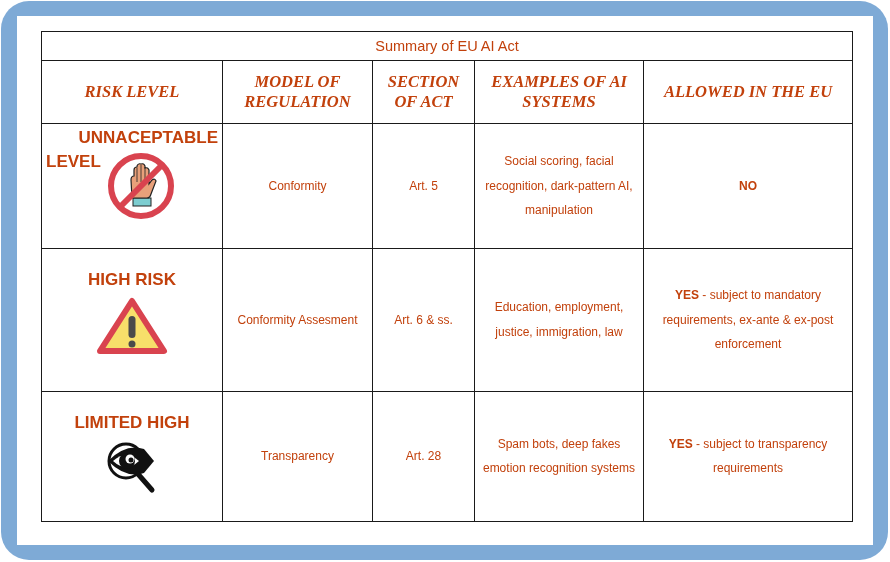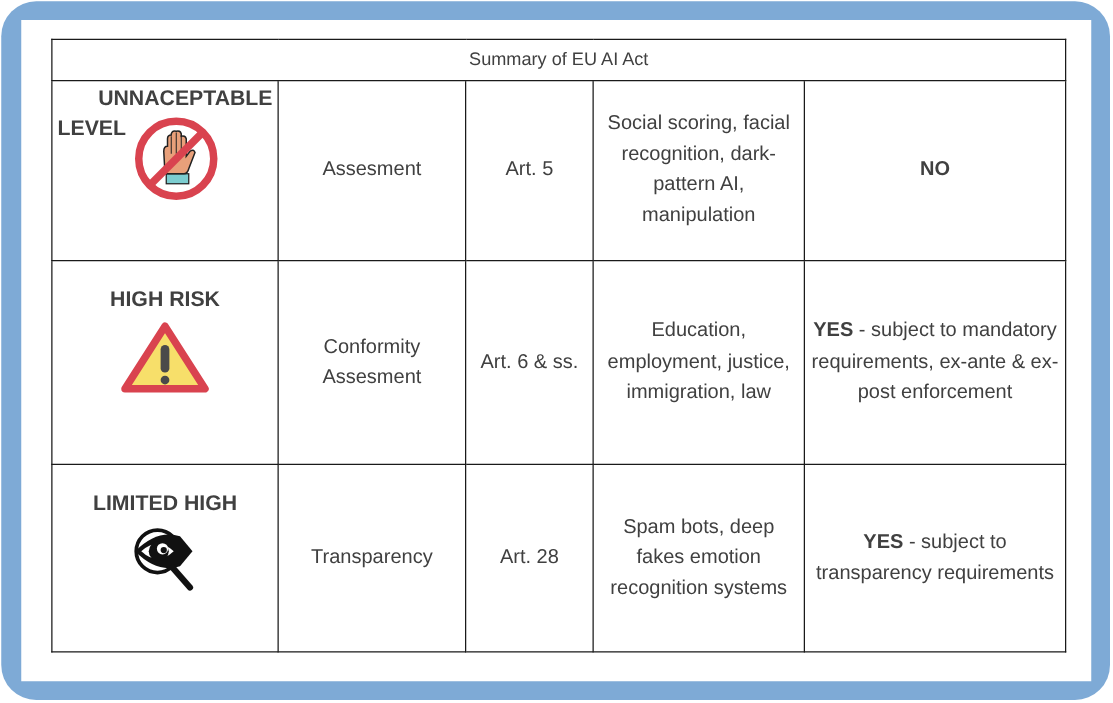--- a/index.html
+++ b/index.html
@@ -10,33 +10,33 @@
   .frame {
     position: absolute; left: 1px; top: 1px; width: 887px; height: 559px;
     background: #7eaad6; border-radius: 28px; box-sizing: border-box;
   }
   .panel {
     position: absolute; left: 17px; top: 16px; width: 856px; height: 529px;
     background: #ffffff;
   }
   table.summary {
     position: absolute; left: 41px; top: 31px; width: 811px; height: 491px;
-    border-collapse: collapse; table-layout: fixed; color: #404040;
+    border-collapse: collapse; table-layout: fixed; color: #c2410c;
   }
   table.summary td, table.summary th {
     border: 1.5px solid #1a1a1a; text-align: center; vertical-align: middle; padding: 0 4px;
   }
   .title-cell {
     font-family: "Liberation Sans", sans-serif; font-size: 14.5px; height: 22px; font-weight: normal;
   }
   .head-cell {
     font-family: "Liberation Serif", serif; font-style: italic; font-weight: bold;
     font-size: 16.5px; line-height: 20px; height: 50px;
   }
-  .body-cell { font-size: 16px; line-height: 24.5px; }
+  .body-cell { font-size: 12px; line-height: 24.5px; }
   .bold { font-weight: bold; }
   .risk-cell { position: relative; vertical-align: top !important; }
   .risk-label { font-weight: bold; font-size: 17px; letter-spacing: 0; margin-top: 21px; }
   .risk-icon { display: block; margin: 6px auto 0; }
   .unacc .risk-label { text-align: right; line-height: 24px; margin-top: 2px; }
   .unacc .line2 { display: flex; align-items: flex-start; }
   .unacc .line2 svg { margin-left: 6px; margin-top: 2px; }
 </style>
 </head>
 <body>
@@ -49,40 +49,47 @@
     <col style="width:181px">
       <col style="width:150px">
       <col style="width:102px">
       <col style="width:169px">
       <col style="width:209px">
   </colgroup>
   <tbody>
       <tr>
     <th colspan="5" class="title-cell">Summary of EU AI Act</th>
   </tr>
+  <tr>
+    <th class="head-cell">RISK LEVEL</th>
+    <th class="head-cell">MODEL OF REGULATION</th>
+    <th class="head-cell">SECTION OF ACT</th>
+    <th class="head-cell">EXAMPLES OF AI SYSTEMS</th>
+    <th class="head-cell">ALLOWED IN THE EU</th>
+  </tr>
 
   <tr style="height:101px">
     <td class="risk-cell unacc">
       <div class="risk-label">
         <div>UNNACEPTABLE</div>
         <div class="line2">
           <span>LEVEL</span>
           <svg width="68" height="68" viewBox="0 0 68 68">
             <circle cx="34" cy="34" r="30" fill="#fff" stroke="#d9434f" stroke-width="6"></circle>
             <rect x="26" y="46" width="18" height="8" fill="#7ccdd0" stroke="#222" stroke-width="1"></rect>
             <path d="M25 46 L24 28 Q24 24 27 24 L27 18 Q27 15 30 15 L30 14 Q31 11 34 12 Q37 11 38 14 L38 16 Q41 15 42 18 L42 32 L45 28 Q48 26 49 29 L44 42 Q43 46 40 46 Z" fill="#e8a07a" stroke="#222" stroke-width="1.2"></path>
             <line x1="30" y1="16" x2="30" y2="30" stroke="#222" stroke-width="0.8"></line>
             <line x1="34" y1="13" x2="34" y2="30" stroke="#222" stroke-width="0.8"></line>
             <line x1="38" y1="15" x2="38" y2="30" stroke="#222" stroke-width="0.8"></line>
             <line x1="13" y1="55" x2="55" y2="13" stroke="#d9434f" stroke-width="6"></line>
           </svg>
         </div>
       </div>
     </td>
-    <td class="body-cell">Assesment</td>
+    <td class="body-cell">Conformity</td>
     <td class="body-cell">Art. 5</td>
     <td class="body-cell">Social scoring, facial recognition, dark-pattern AI, manipulation</td>
     <td class="body-cell">
       <span class="bold">NO</span><span></span>
     </td>
   </tr>
 
   <tr style="height:115px">
     <td class="risk-cell">
       <div class="risk-label">HIGH RISK</div>

